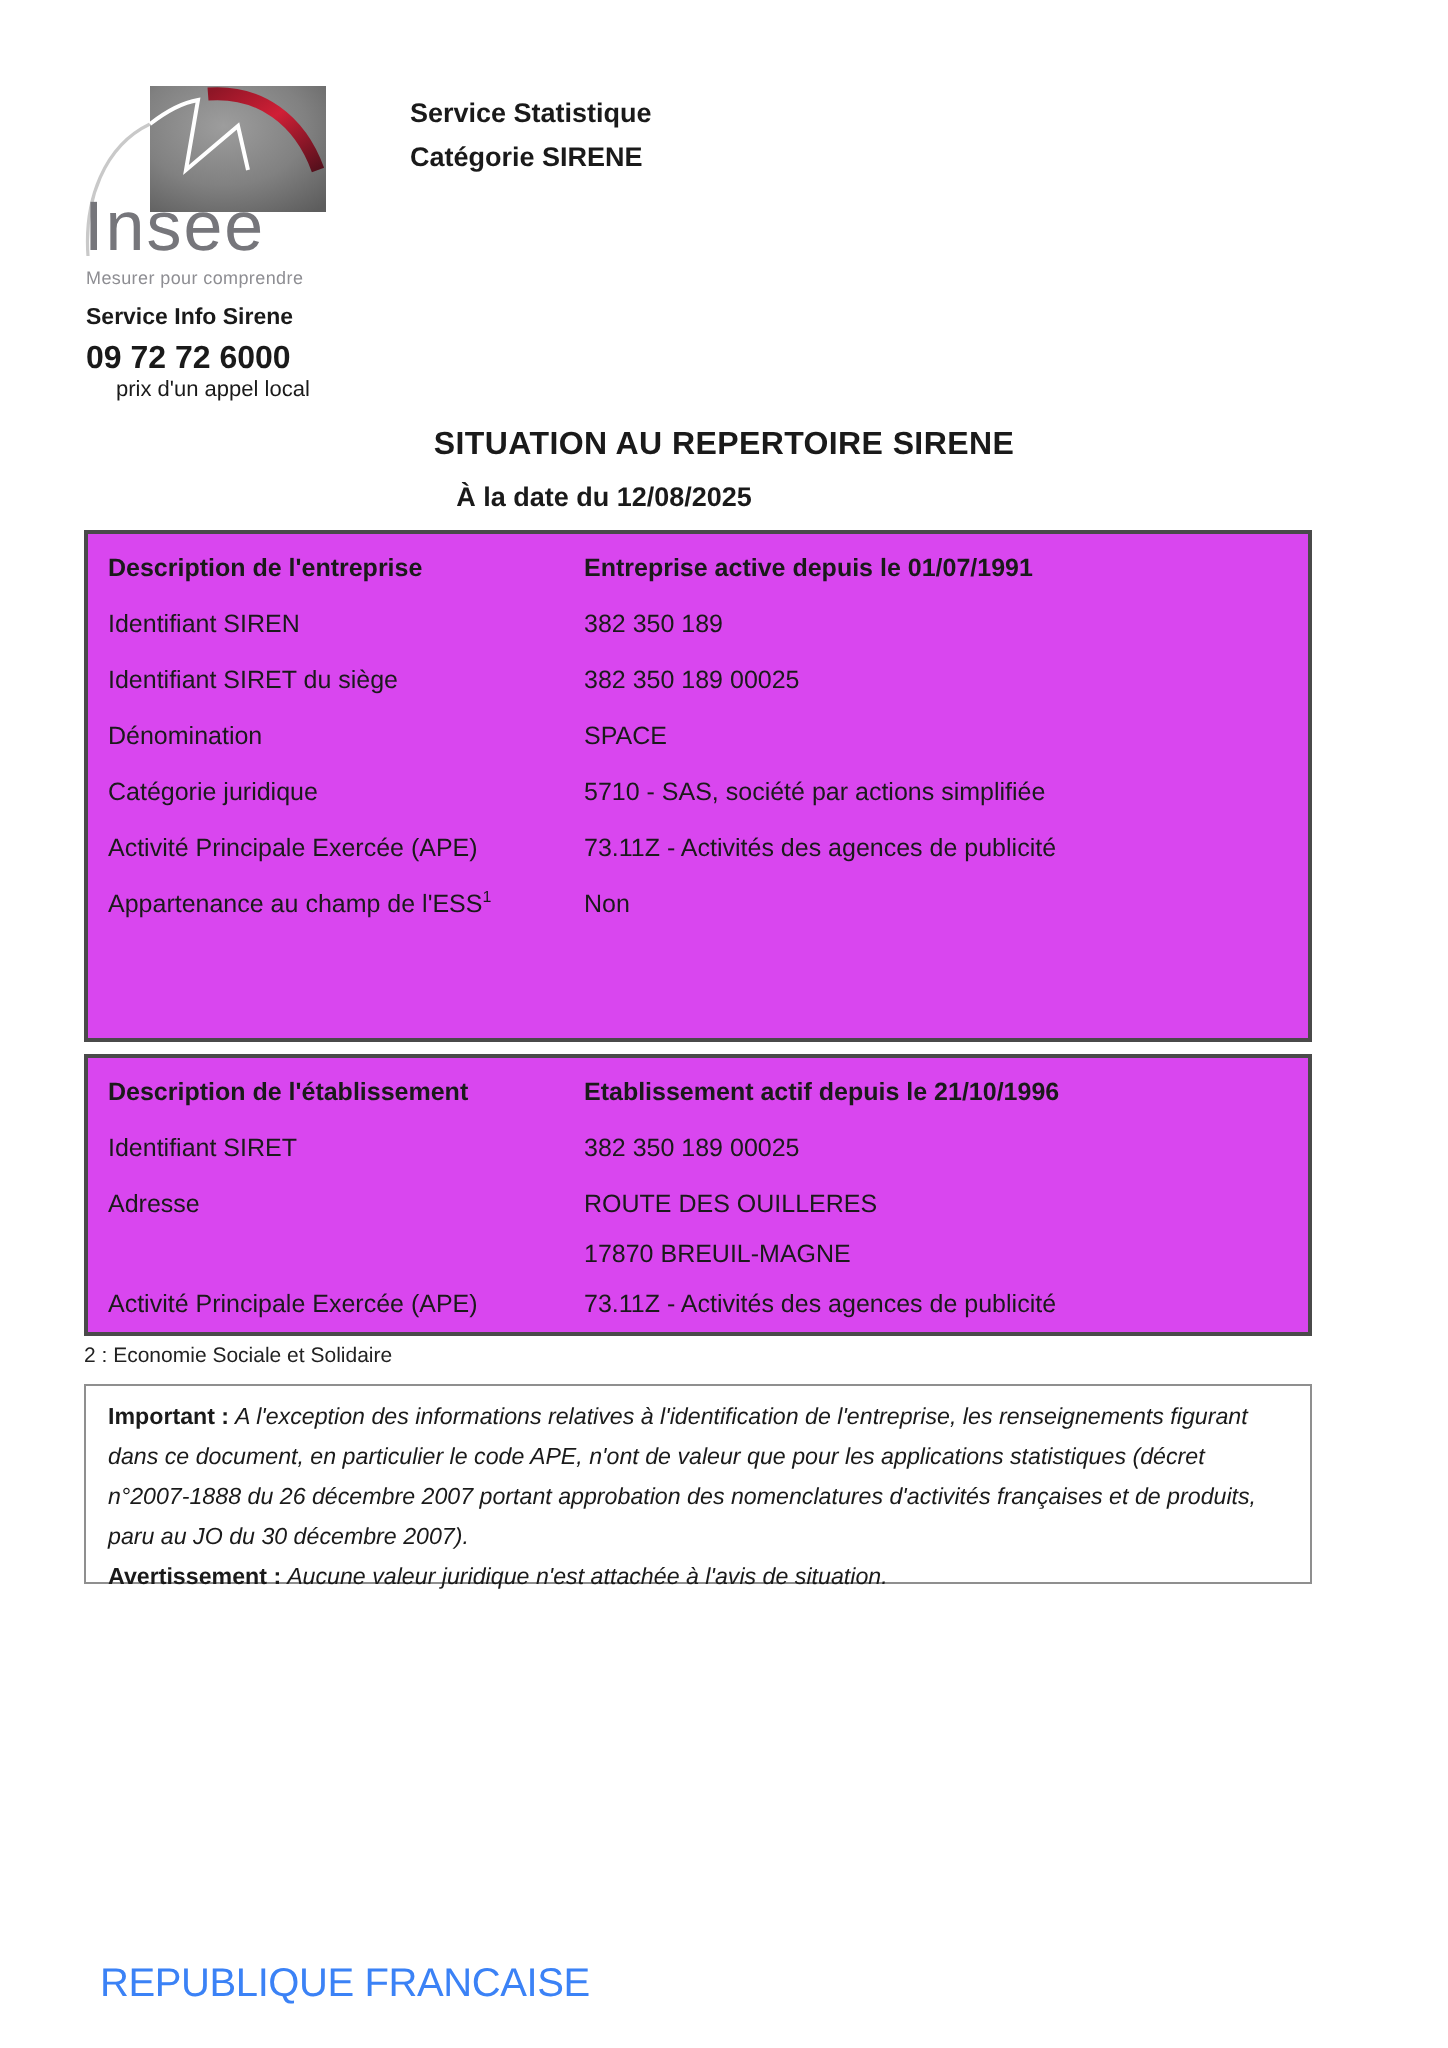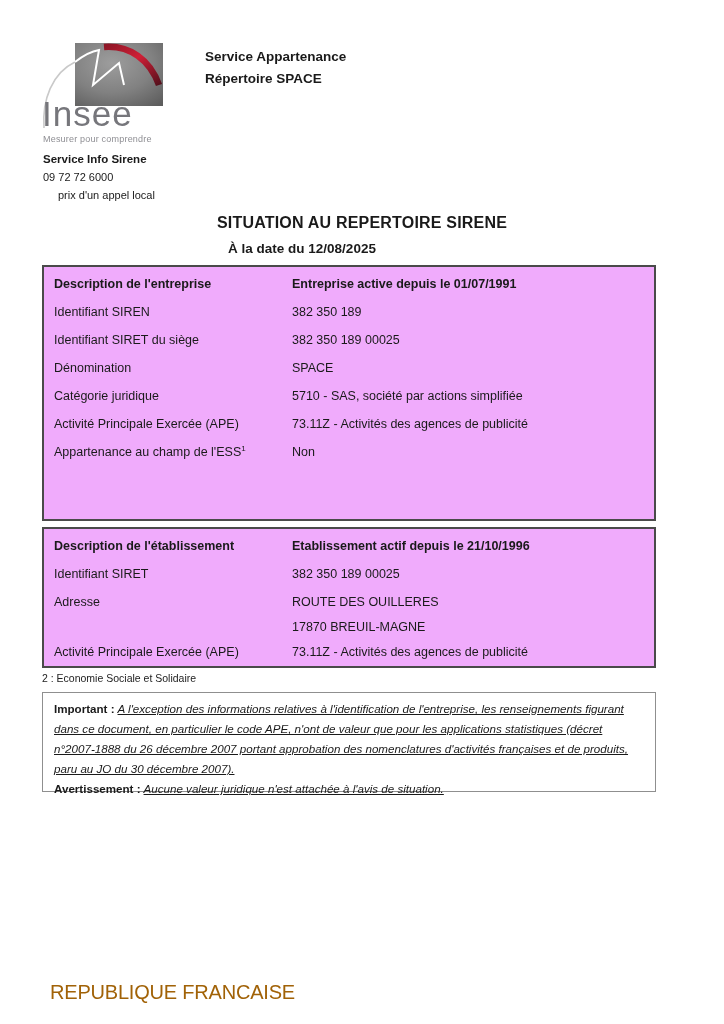--- a/index.html
+++ b/index.html
@@ -6,52 +6,52 @@
   html,body { background:#ffffff; }
   body { width:724px; height:1024px; font-family:"Liberation Sans", sans-serif; color:#1a1a1a; position:relative; overflow:hidden; }
 
   .page { position:absolute; inset:0; background:#ffffff; }
 
   
   .logo-svg { position:absolute; left:40px; top:42px; width:126px; height:92px; }
   .insee-word { position:absolute; left:42px; top:96px; font-size:35px; line-height:1; color:#76767b; letter-spacing:1px; font-weight:400; }
   .insee-tagline { position:absolute; left:43px; top:134px; font-size:9px; color:#8e8e93; letter-spacing:0.2px; }
   .contact-1 { position:absolute; left:43px; top:153px; font-size:11.5px; font-weight:bold; }
-  .contact-2 { position:absolute; left:43px; top:171px; font-size:11px; font-weight:normal; }
+  .contact-2 { position:absolute; left:43px; top:171px; font-size:16px; font-weight:bold; }
   .contact-3 { position:absolute; left:58px; top:189px; font-size:11px; }
 
   
   .service-1 { position:absolute; left:205px; top:49px; font-size:13.5px; font-weight:bold; }
   .service-2 { position:absolute; left:205px; top:71px; font-size:13.5px; font-weight:bold; }
 
   
   .doc-title { position:absolute; left:0; top:214px; width:724px; text-align:center; font-size:16px; font-weight:bold; letter-spacing:0.2px; }
   .doc-subtitle { position:absolute; left:0; top:241px; width:604px; text-align:center; font-size:13.5px; font-weight:bold; }
 
   
-  .tbl { position:absolute; left:42px; width:614px; border:2px solid #4a4a4a; background:#f0abfc; padding:3px 0 3px 0; font-size:12.5px; }
+  .tbl { position:absolute; left:42px; width:614px; border:2px solid #4a4a4a; background:#d946ef; padding:3px 0 3px 0; font-size:12.5px; }
   .tbl1 { top:265px; height:256px; overflow:hidden; }
   .tbl2 { top:527px; height:141px; overflow:hidden; }
   .trow { display:flex; line-height:28px; padding:0 10px; }
   .trow .c1 { width:238px; flex-shrink:0; }
   .trow .c2 { flex:1; }
   .trow.head { font-weight:bold; }
   .trow.double { line-height:26px; }
   .addr-l2 { line-height:22px; }
   sup.fn { font-size:8px; vertical-align:super; line-height:0; }
 
   
   .footnote { position:absolute; left:42px; top:672px; font-size:10.5px; color:#222; }
   .notice { position:absolute; left:42px; top:692px; width:614px; height:100px; border:1px solid #8f8f8f; padding:6px 11px 0 11px; font-size:11.6px; line-height:20px; }
   .notice p { margin:0; }
   .notice .lbl { font-weight:bold; font-style:normal; margin-right:3px; }
-  .notice .txt { font-style:italic;text-decoration:underline; }
+  .notice .txt { font-style:italic; }
 
   
-  .footer-text { position:absolute; left:50px; top:981px; font-size:20px; color:#a16207; letter-spacing:-0.2px; }
+  .footer-text { position:absolute; left:50px; top:981px; font-size:20px; color:#3b82f6; letter-spacing:-0.2px; }
 </style>
 </head>
 <body>
 
 <div class="page">
 
   <svg class="logo-svg" viewBox="0 0 126 92" aria-hidden="true">
     <defs>
       <radialGradient id="sqg" cx="42%" cy="32%" r="85%">
         <stop offset="0" stop-color="#9d9d9d"></stop>
@@ -68,22 +68,22 @@
     <path d="M 4 86 C 2 58 12 31 35 20" fill="none" stroke="#c9c9c9" stroke-width="1.6"></path>
     <path d="M 35 20 C 44 13 53 9 59 8 L 53 43 L 79 21 L 84 43" fill="none" stroke="#ffffff" stroke-width="2" stroke-linejoin="miter"></path>
     <path d="M 64 5 C 90 3 110 18 119 43" fill="none" stroke="url(#redg)" stroke-width="6.5"></path>
   </svg>
   <div class="insee-word">Insee</div>
   <div class="insee-tagline">Mesurer pour comprendre</div>
   <div class="contact-1">Service Info Sirene</div>
   <div class="contact-2">09 72 72 6000</div>
   <div class="contact-3">prix d'un appel local</div>
 
-  <div class="service-1">Service Appartenance</div>
-  <div class="service-2">Répertoire SPACE</div>
+  <div class="service-1">Service Statistique</div>
+  <div class="service-2">Catégorie SIRENE</div>
 
   <div class="doc-title">SITUATION AU REPERTOIRE SIRENE</div>
   <div class="doc-subtitle">À la date du 12/08/2025</div>
 
   <div class="tbl tbl1">
     <div class="trow head">
       <div class="c1">Description de l'entreprise</div>
       <div class="c2">Entreprise active depuis le 01/07/1991</div>
     </div>
     <div class="trow">

